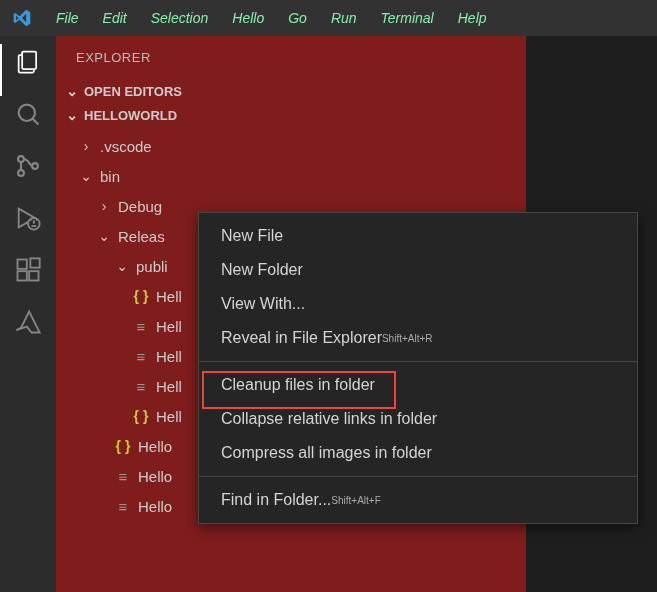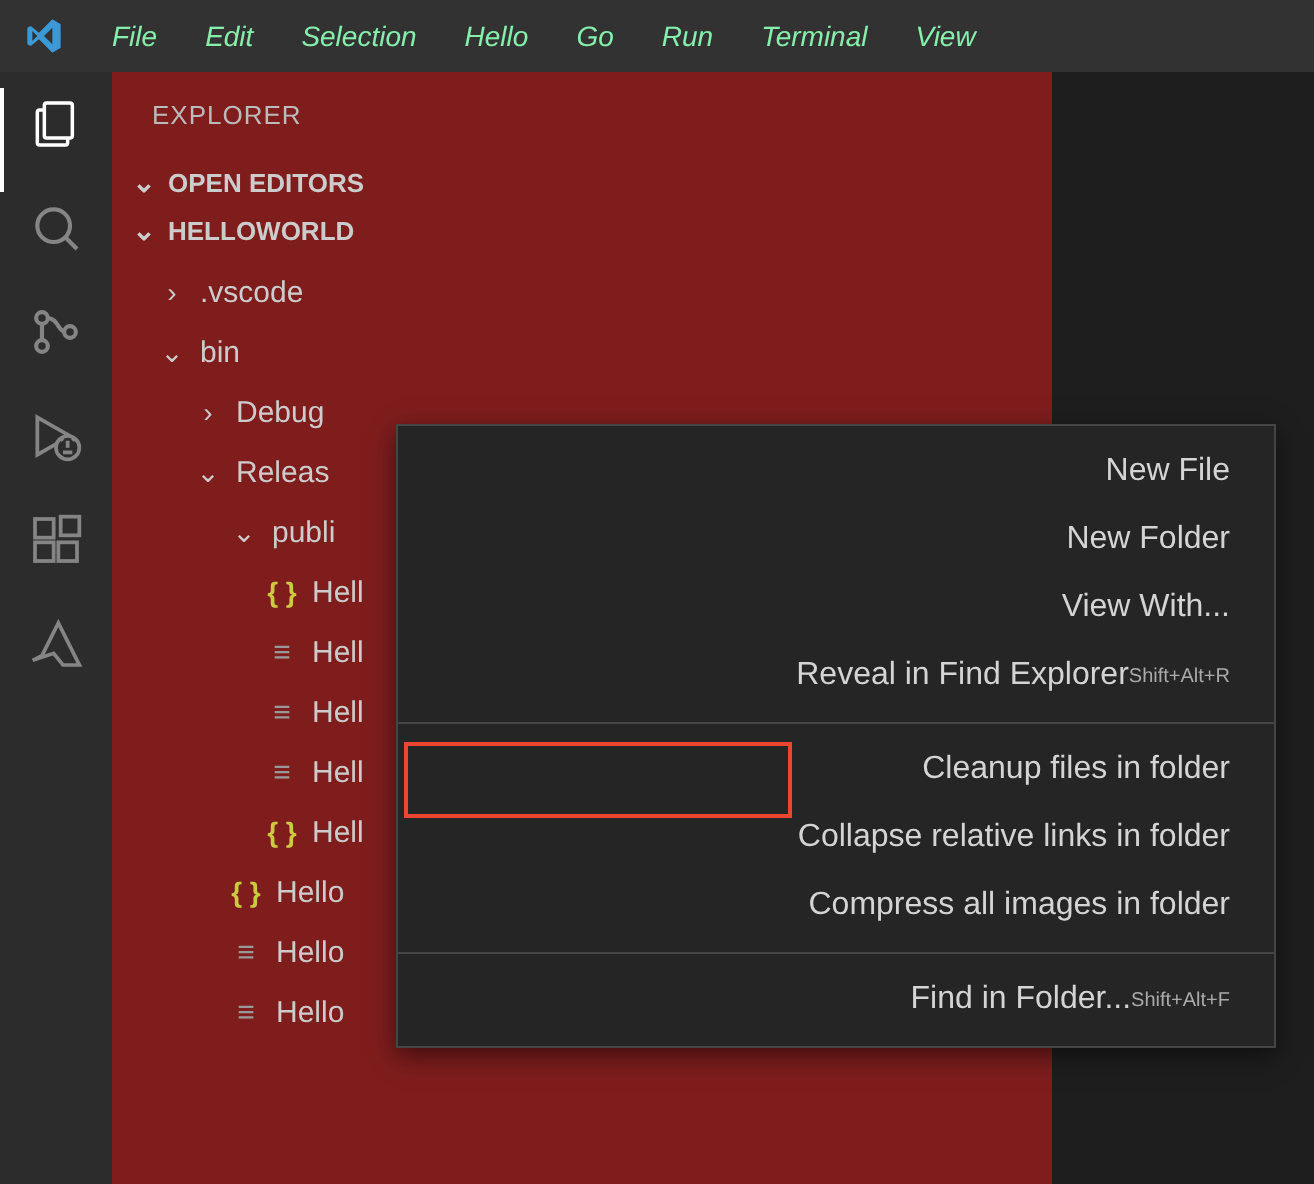--- a/index.html
+++ b/index.html
@@ -101,21 +101,21 @@
       width: 440px;
       background: #252526;
       border: 1px solid #454545;
       box-shadow: 0 4px 12px rgba(0,0,0,0.5);
       padding: 6px 0;
       font-size: 16px;
       z-index: 10;
     }
     .ctx-item {
       display: flex;
-      justify-content: flex-end;
+      justify-content: flex-start;
       align-items: center;
       padding: 8px 22px;
       color: #d4d4d4;
       cursor: pointer;
     }
     .ctx-sep { height: 1px; background: #454545; margin: 6px 0; }
     .ctx-shortcut { color: #aaaaaa; font-size: 10px; }
     .highlight-box {
       position: absolute;
       left: 202px;
@@ -138,21 +138,21 @@
       </svg>
   </span>
   <div class="menu">
     <div class="menu-item">File</div>
     <div class="menu-item">Edit</div>
     <div class="menu-item">Selection</div>
     <div class="menu-item">Hello</div>
     <div class="menu-item">Go</div>
     <div class="menu-item">Run</div>
     <div class="menu-item">Terminal</div>
-    <div class="menu-item">View</div>
+    <div class="menu-item">Help</div>
   </div>
 </div>
 
 <div class="main">
   <div class="activitybar">
     <div class="indicator"></div>
     <div class="activity-icon active">
       <svg width="28" height="28" viewBox="0 0 24 24" fill="none" stroke="currentColor" stroke-width="1.5">
           <rect x="7" y="3" width="12" height="15" rx="1"></rect>
           <path d="M7 6H5a1 1 0 0 0-1 1v13a1 1 0 0 0 1 1h11a1 1 0 0 0 1-1v-2"></path>
@@ -270,21 +270,21 @@
   <div class="ctx-item">
       <span>New File</span>
     </div>
   <div class="ctx-item">
       <span>New Folder</span>
     </div>
   <div class="ctx-item">
       <span>View With...</span>
     </div>
   <div class="ctx-item">
-    <span>Reveal in Find Explorer</span>
+    <span>Reveal in File Explorer</span>
     <span class="ctx-shortcut">Shift+Alt+R</span>
   </div>
   <div class="ctx-sep"></div>
   <div class="ctx-item">
       <span>Cleanup files in folder</span>
     </div>
   <div class="ctx-item">
       <span>Collapse relative links in folder</span>
     </div>
   <div class="ctx-item">

